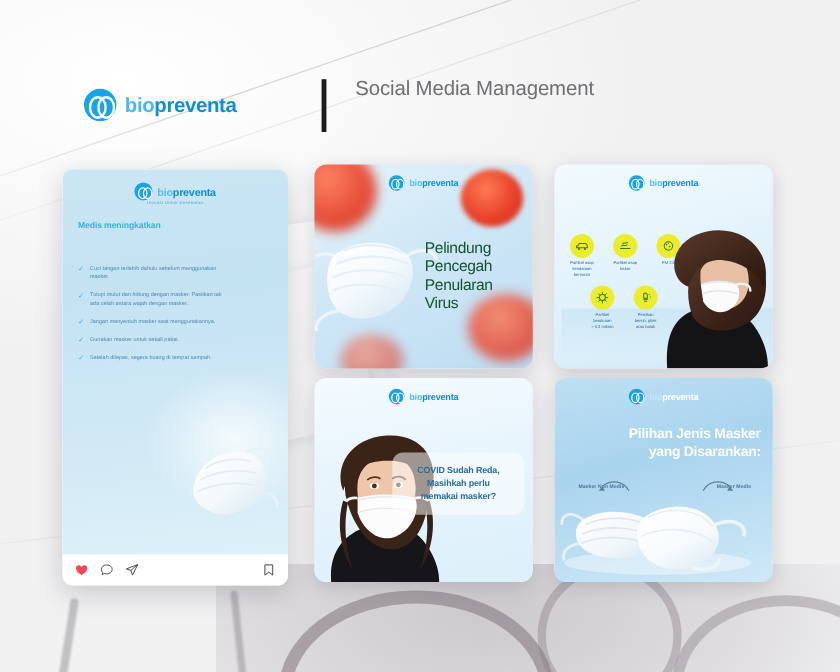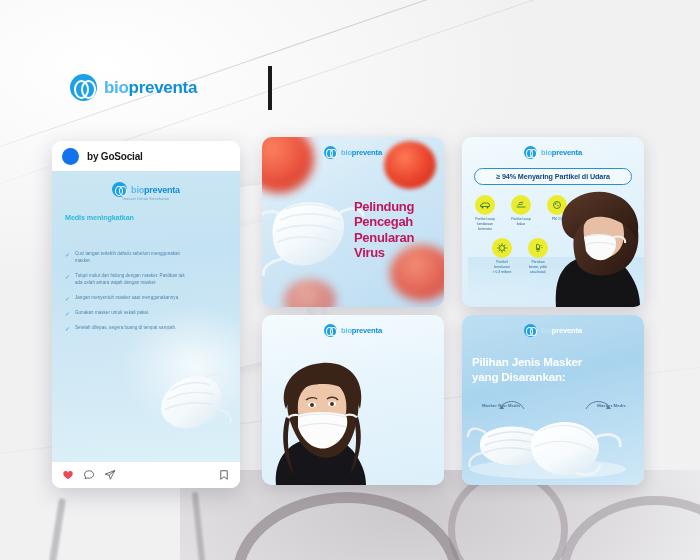--- a/index.html
+++ b/index.html
@@ -168,21 +168,21 @@
   .virus {
     position: absolute; border-radius: 50%; filter: blur(5px);
     background: radial-gradient(circle at 40% 35%, #ff7a55 0%, #e8412a 55%, #c2301f 100%);
   }
   .v1 { left: -18px; top: -12px; width: 70px; height: 68px; opacity: .92; }
   .v2 { right: 8px; top: 4px; width: 52px; height: 48px; filter: blur(2px); }
   .v3 { right: -10px; bottom: 6px; width: 64px; height: 56px; opacity: .8; }
   .v4 { left: 22px; bottom: -14px; width: 52px; height: 42px; opacity: .55; }
   .tl-title {
     position: absolute; left: 92px; top: 62px; width: 86px;
-    font-size: 13px; font-weight: 700; color: #be185d; line-height: 1.18; letter-spacing: -.3px;
+    font-size: 13px; font-weight: 400; color: #14532d; line-height: 1.18; letter-spacing: -.3px;
   }
   .mask-tl { position: absolute; left: -8px; top: 48px; width: 112px; height: 100px; }
 
   
   #card-tr .bgfill { position:absolute; inset:0; background: linear-gradient(165deg,#f2fafd 0%,#e2f2fb 50%,#d4ebf8 100%); }
   .tr-badge {
     position: absolute; left: 12px; top: 31px; width: 158px; height: 17px;
     border: 1.2px solid #2a8fd0; border-radius: 9px;
     display: flex; align-items: center; justify-content: center;
     font-size: 7.2px; font-weight: 800; color: #16457a; letter-spacing: -.1px;
@@ -207,21 +207,21 @@
   .bl-bubble {
     position: absolute; right: 7px; top: 62px; width: 110px; padding: 9px 9px 10px;
     background: rgba(255,255,255,.52); border-radius: 9px 9px 9px 9px;
     font-size: 7.4px; font-weight: 700; color: #2a6d9b; line-height: 1.5; text-align: center; letter-spacing: -.1px;
   }
   .bl-person { position: absolute; left: 8px; bottom: 0; width: 104px; height: 128px; }
 
   
   #card-br .bgfill { position:absolute; inset:0; background: linear-gradient(165deg,#bedff2 0%,#a9d4ee 40%,#cfe8f7 100%); }
   .br-title {
-    position: absolute; left: 10px; right: 10px; top: 40px; text-align: left;
+    position: absolute; left: 10px; right: 10px; top: 40px; text-align: right;
     font-size: 11.6px; font-weight: 800; color: #ffffff; line-height: 1.28; letter-spacing: -.2px;
   }
   .br-lbl { position: absolute; font-size: 4.2px; font-weight: 700; color: #41739a; letter-spacing: .1px; }
   .br-lbl.l-left  { left: 20px; top: 88px; }
   .br-lbl.l-right { right: 18px; top: 88px; }
   .br-masks { position: absolute; left: 0; right: 0; bottom: 4px; height: 86px; }
 </style>
 </head>
 <body>
 
@@ -243,28 +243,25 @@
 
 <div id="header">
   <div class="logo-wrap">
     <div class="logo-mark"></div>
     <div class="logo-text">
       <span class="lt-bio">bio</span><span class="lt-prev">preventa</span>
     </div>
   </div>
   <div class="title-rule"></div>
   <div class="title-block">
+    <div class="title-sub">Social Media Management</div>
   </div>
 </div>
 
 <div id="ig-post">
-  <div class="ig-head">
-    <div class="ig-avatar"></div>
-    <div class="ig-user">by GoSocial</div>
-  </div>
 
   <div class="ig-media">
     <div class="ig-glow"></div>
 
     <div class="ig-logo">
       <div class="logo-mark"></div>
       <div class="ig-logo-txt">
         <span class="lt-bio">bio</span><span class="lt-prev">preventa</span>
       </div>
     </div>
@@ -375,21 +372,20 @@
     <div class="bgfill"></div>
     <div class="tr-floor"></div>
 
     <div class="card-logo">
       <div class="logo-mark"></div>
       <div class="card-logo-txt">
         <span class="lt-bio">bio</span><span class="lt-prev">preventa</span>
       </div>
     </div>
 
-    <div class="tr-badge">≥ 94% Menyaring Partikel di Udara</div>
 
     <div class="tr-icons">
       <div class="tr-row">
         <div class="tr-cell">
           <div class="tr-circ">
             <svg viewBox="0 0 24 24">
                 <path d="M3 15 h18 v-3 l-2.5-4 h-11 L5 12 H3 Z" fill="none" stroke="#2f7a3a" stroke-width="1.7"></path>
                 <circle cx="7" cy="17" r="1.8" fill="#2f7a3a"></circle>
                 <circle cx="17" cy="17" r="1.8" fill="#2f7a3a"></circle>
               </svg>
@@ -498,20 +494,23 @@
       <path d="M28 58 C40 54 62 54 76 58 C80 68 74 84 60 90 C46 96 32 84 28 70 Z" fill="#fcfcfd"></path>
       <path d="M28 60 C42 56 62 56 76 60" stroke="#e4e9ee" stroke-width="1.2" fill="none"></path>
       <path d="M29 70 C44 65 62 66 76 70" stroke="#e4e9ee" stroke-width="1.2" fill="none"></path>
       <path d="M76 58 C86 56 90 62 88 68" stroke="#f1f3f5" stroke-width="2.2" fill="none"></path>
       <path d="M28 58 C19 57 16 62 18 68" stroke="#f1f3f5" stroke-width="2.2" fill="none"></path>
       <path d="M16 52 C8 32 22 8 52 6 C82 4 96 26 90 52 C86 38 74 28 56 27 C36 26 22 34 16 52 Z" fill="#3a2418"></path>
       <path d="M16 60 C10 80 14 102 24 118 C18 100 16 80 20 62 Z" fill="#33201a"></path>
       <path d="M88 60 C94 80 90 102 80 118 C86 100 88 80 84 62 Z" fill="#33201a"></path>
     </svg>
 
+    <div class="bl-bubble" style="white-space:pre-line">COVID Sudah Reda,
+Masihkah perlu
+memakai masker?</div>
   </div>
 </div>
 
 <div class="card" id="card-br">
   <div class="card-inner">
     <div class="bgfill"></div>
 
     <div class="card-logo light">
       <div class="logo-mark"></div>
       <div class="card-logo-txt">

